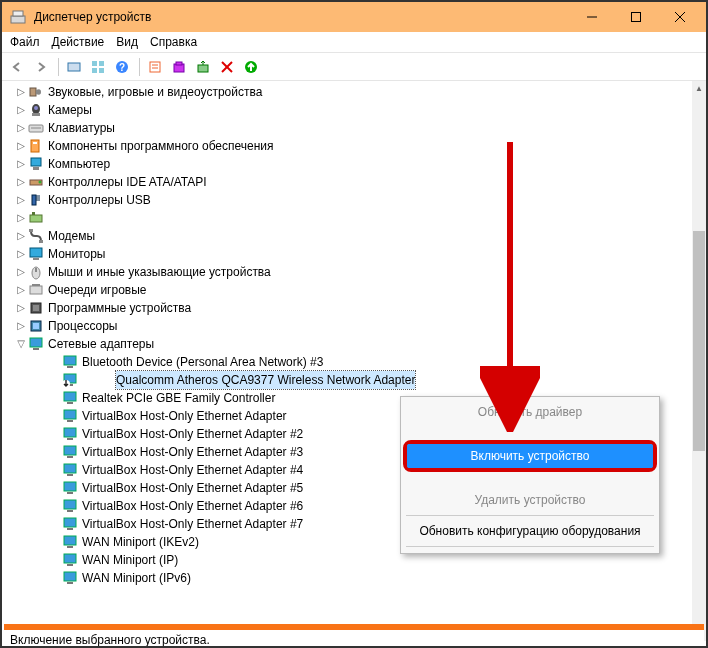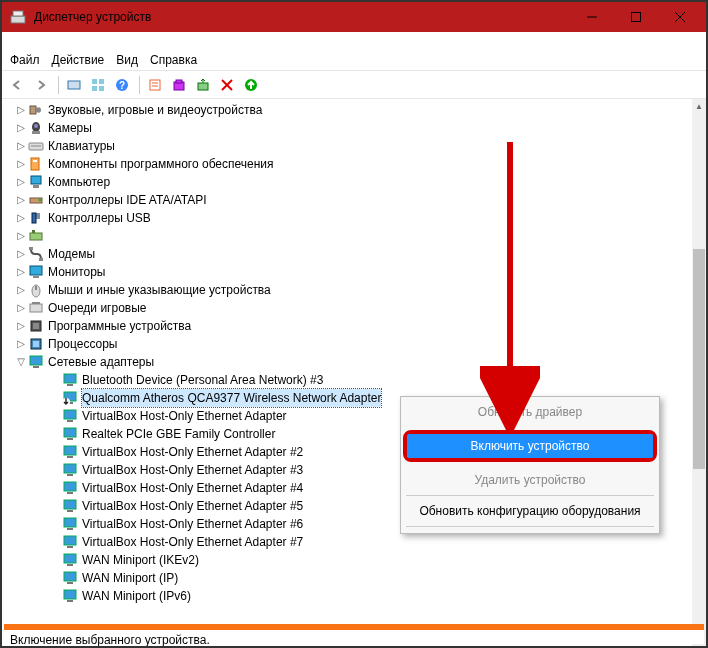--- a/index.html
+++ b/index.html
@@ -13,40 +13,40 @@
     height: 648px;
     overflow: hidden;
     border: 2px solid #333;
     position: relative;
   }
   .titlebar {
     display: flex;
     align-items: center;
     height: 30px;
     padding: 0 4px 0 8px;
-    background: #b91c1c;
+    background: #fdba74;
   }
   .titlebar .app-icon {
     width: 16px; height: 16px;
     margin-right: 8px;
   }
   .titlebar .title { flex: 1; font-size: 12px; }
   .win-btn {
     width: 44px; height: 30px;
     display: flex; align-items: center; justify-content: center;
     cursor: default;
   }
   .menubar {
     display: flex;
     gap: 12px;
     padding: 3px 8px;
     font-size: 12px;
     border-bottom: 1px solid #e5e5e5;
   }
-  .menubar span { cursor: default; margin-top: 18px; }
+  .menubar span { cursor: default; }
   .toolbar {
     display: flex;
     align-items: center;
     height: 28px;
     padding: 2px 4px;
     border-bottom: 1px solid #e5e5e5;
     gap: 0;
   }
   .tb-btn {
     width: 22px; height: 22px;
@@ -105,20 +105,21 @@
   .dev-icon {
     width: 16px; height: 16px; margin-right: 4px;
     display: inline-flex; align-items:center; justify-content:center;
     flex: none;
   }
   .net-icon svg { display:block; }
   .node .label { }
   .node.selected .label {
     background: #cde8ff;
     outline: 1px dotted #555;
+    margin-left: 34px;
   }
   .context-menu {
     position: absolute;
     left: 398px; top: 394px;
     width: 260px;
     background: #f7f7f7;
     border: 1px solid #bbb;
     box-shadow: 3px 3px 6px rgba(0,0,0,.3);
     padding: 3px;
     font-size: 12px;
@@ -127,21 +128,21 @@
   }
   .cm-item {
     padding: 5px 10px;
     cursor: default;
   }
   .cm-item.disabled { color: #888; }
   .cm-sep { height:1px; background:#ccc; margin:3px 2px; }
   .cm-highlight-wrap {
     border: 4px solid #d40000;
     border-radius: 8px;
-    margin: 6px -1px;
+    margin: 16px -1px;
   }
   .cm-highlight-wrap .cm-item {
     background: #1e90ff;
     color: #fff;
     border-radius: 2px;
   }
   .red-arrow {
     position: absolute;
     left: 478px; top: 140px;
     z-index: 6;
@@ -438,30 +439,30 @@
         </span>
         <span class="label">Qualcomm Atheros QCA9377 Wireless Network Adapter</span>
       </div>
       <div class="node lvl2">
         <span class="dev-icon net-icon" style="position:relative">
           <svg width="16" height="16">
             <rect x="2" y="2" width="12" height="9" fill="#3a9bdc" stroke="#0a5"></rect>
             <rect x="5" y="12" width="6" height="2" fill="#777"></rect>
           </svg>
         </span>
+        <span class="label">Realtek PCIe GBE Family Controller</span>
+      </div>
+      <div class="node lvl2">
+        <span class="dev-icon net-icon" style="position:relative">
+          <svg width="16" height="16">
+            <rect x="2" y="2" width="12" height="9" fill="#3a9bdc" stroke="#0a5"></rect>
+            <rect x="5" y="12" width="6" height="2" fill="#777"></rect>
+          </svg>
+        </span>
         <span class="label">VirtualBox Host-Only Ethernet Adapter</span>
-      </div>
-      <div class="node lvl2">
-        <span class="dev-icon net-icon" style="position:relative">
-          <svg width="16" height="16">
-            <rect x="2" y="2" width="12" height="9" fill="#3a9bdc" stroke="#0a5"></rect>
-            <rect x="5" y="12" width="6" height="2" fill="#777"></rect>
-          </svg>
-        </span>
-        <span class="label">Realtek PCIe GBE Family Controller</span>
       </div>
       <div class="node lvl2">
         <span class="dev-icon net-icon" style="position:relative">
           <svg width="16" height="16">
             <rect x="2" y="2" width="12" height="9" fill="#3a9bdc" stroke="#0a5"></rect>
             <rect x="5" y="12" width="6" height="2" fill="#777"></rect>
           </svg>
         </span>
         <span class="label">VirtualBox Host-Only Ethernet Adapter #2</span>
       </div>

